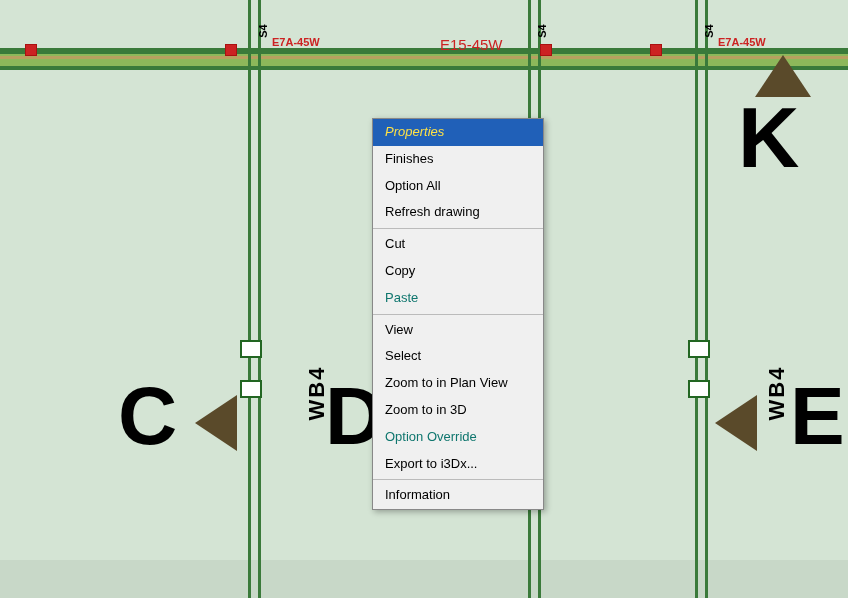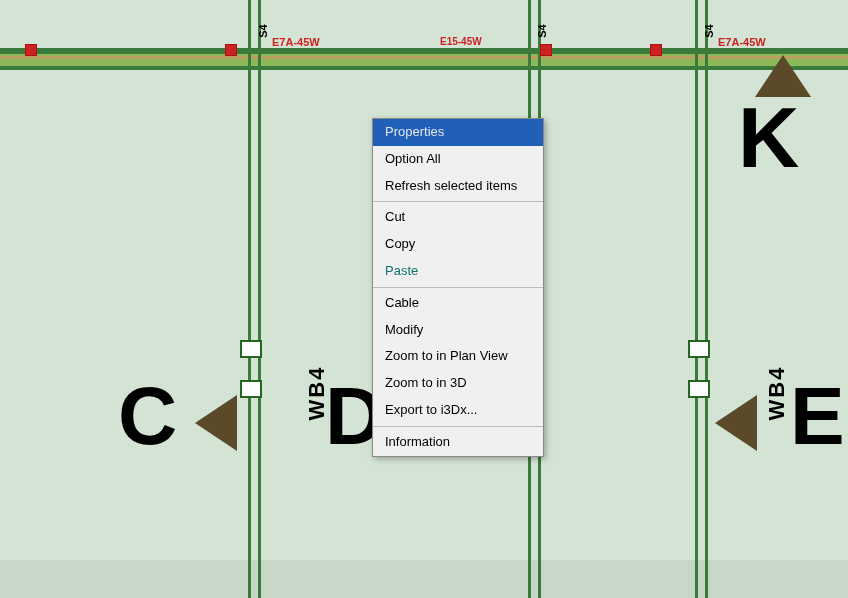--- a/index.html
+++ b/index.html
@@ -36,21 +36,22 @@
     .menu-item {
       padding: 3px 12px;
       cursor: default;
       white-space: nowrap;
       color: #000;
       line-height: 1.6;
     }
 
     .menu-item.active {
       background: #2060b8;
-      color: #e5e5e5;
+      color: #fde047;
+      font-style: italic;
     }
 
     .menu-item.disabled {
       color: #0f766e;
       cursor: default;
     }
 
     .menu-separator {
       height: 1px;
       background: #bbb;
@@ -75,21 +76,21 @@
   <div style="position:absolute;top:0;left:538px;width:3px;height:598px;background:#3a7a3a;"></div>
 
   <div style="position:absolute;top:0;left:695px;width:3px;height:598px;background:#3a7a3a;"></div>
   <div style="position:absolute;top:0;left:705px;width:3px;height:598px;background:#3a7a3a;"></div>
 
   <div style="position:absolute;top:25px;left:256px;font-size:11px;font-weight:bold;transform:rotate(-90deg);transform-origin:center center;color:#000;">S4</div>
   <div style="position:absolute;top:25px;left:535px;font-size:11px;font-weight:bold;transform:rotate(-90deg);transform-origin:center center;color:#000;">S4</div>
   <div style="position:absolute;top:25px;left:702px;font-size:11px;font-weight:bold;transform:rotate(-90deg);transform-origin:center center;color:#000;">S4</div>
 
   <div style="position:absolute;top:36px;left:272px;font-size:11px;font-weight:bold;color:#cc2222;">E7A-45W</div>
-  <div style="position:absolute;top:36px;left:440px;font-size:10px;font-weight:bold;color:#cc2222;">E15-45W</div>
+  <div style="position:absolute;top:36px;left:440px;font-size:15px;font-weight:normal;color:#cc2222;">E15-45W</div>
   <div style="position:absolute;top:36px;left:718px;font-size:11px;font-weight:bold;color:#cc2222;">E7A-45W</div>
 
   <div style="position:absolute;top:44px;left:25px;width:12px;height:12px;background:#cc2222;border:1px solid #aa1111;"></div>
   <div style="position:absolute;top:44px;left:225px;width:12px;height:12px;background:#cc2222;border:1px solid #aa1111;"></div>
   <div style="position:absolute;top:44px;left:540px;width:12px;height:12px;background:#cc2222;border:1px solid #aa1111;"></div>
   <div style="position:absolute;top:44px;left:650px;width:12px;height:12px;background:#cc2222;border:1px solid #aa1111;"></div>
 
   <div style="position:absolute;top:72px;left:448px;font-size:13px;font-weight:bold;color:#4c1d95;margin-top:48px;">PS2</div>
 
   <div style="position:absolute;top:95px;left:738px;font-size:85px;font-weight:bold;color:#000;line-height:1;">K</div>
@@ -114,27 +115,29 @@
   <div style="position:absolute;top:380px;left:240px;width:22px;height:18px;border:2px solid #226622;background:#fff;"></div>
   <div style="position:absolute;top:340px;left:520px;width:22px;height:18px;border:2px solid #226622;background:#fff;"></div>
   <div style="position:absolute;top:380px;left:520px;width:22px;height:18px;border:2px solid #226622;background:#fff;"></div>
   <div style="position:absolute;top:340px;left:688px;width:22px;height:18px;border:2px solid #226622;background:#fff;"></div>
   <div style="position:absolute;top:380px;left:688px;width:22px;height:18px;border:2px solid #226622;background:#fff;"></div>
 </div>
 
 <div class="context-menu">
 
 <div class="menu-item active">Properties</div>
+    <div class="menu-item">Finishes</div>
     <div class="menu-item">Option All</div>
-    <div class="menu-item">Refresh selected items</div>
+    <div class="menu-item">Refresh drawing</div>
     <div class="menu-separator"></div>
     <div class="menu-item">Cut</div>
     <div class="menu-item">Copy</div>
     <div class="menu-item disabled">Paste</div>
     <div class="menu-separator"></div>
-    <div class="menu-item">Cable</div>
-    <div class="menu-item">Modify</div>
+    <div class="menu-item">View</div>
+    <div class="menu-item">Select</div>
     <div class="menu-item">Zoom to in Plan View</div>
     <div class="menu-item">Zoom to in 3D</div>
+    <div class="menu-item disabled">Option Override</div>
     <div class="menu-item">Export to i3Dx...</div>
     <div class="menu-separator"></div>
     <div class="menu-item">Information</div>
   </div>
 
 </body></html>

